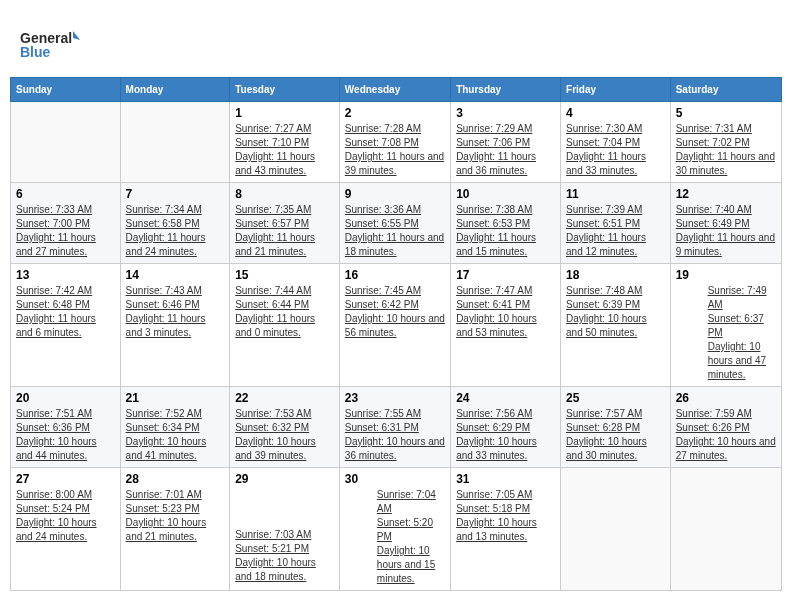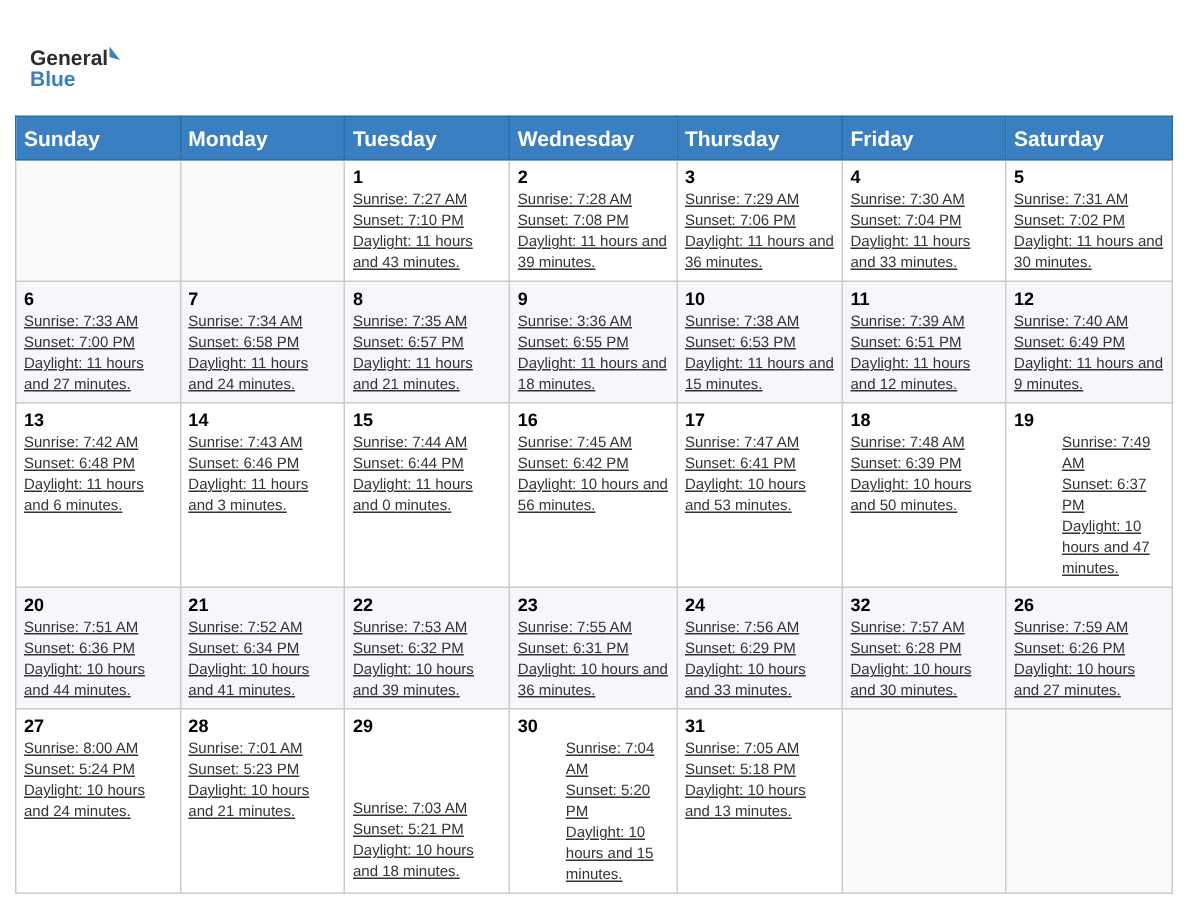--- a/index.html
+++ b/index.html
@@ -38,21 +38,21 @@
     .calendar {
       width: 100%;
       border-collapse: collapse;
       font-size: 11px;
     }
     .calendar th {
       background-color: #3a7fc1;
       color: #fff;
       text-align: left;
       padding: 6px 5px;
-      font-size: 14px;
+      font-size: 10px;
       border: 1px solid #2a6fa8;
     }
     .calendar td {
       border: 1px solid #ccc;
       vertical-align: top;
       padding: 4px 5px;
       width: 113px;
       min-height: 80px;
       background: #fff;
     }
@@ -255,21 +255,21 @@
 Sunset: 6:31 PM
 Daylight: 10 hours and 36 minutes.</div>
         </td>
         <td>
           <span class="day-num">24</span>
           <div class="day-info" style="white-space: pre-line;">Sunrise: 7:56 AM
 Sunset: 6:29 PM
 Daylight: 10 hours and 33 minutes.</div>
         </td>
         <td>
-          <span class="day-num">32</span>
+          <span class="day-num">25</span>
           <div class="day-info" style="white-space: pre-line;">Sunrise: 7:57 AM
 Sunset: 6:28 PM
 Daylight: 10 hours and 30 minutes.</div>
         </td>
         <td>
           <span class="day-num">26</span>
           <div class="day-info" style="white-space: pre-line;">Sunrise: 7:59 AM
 Sunset: 6:26 PM
 Daylight: 10 hours and 27 minutes.</div>
         </td>

